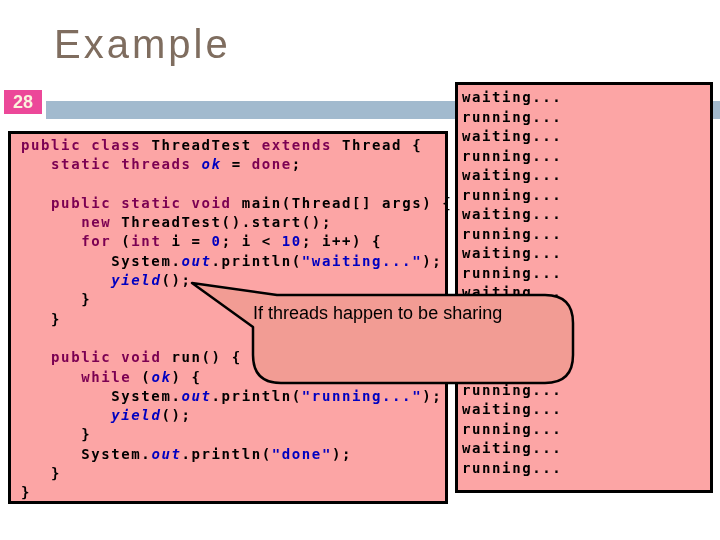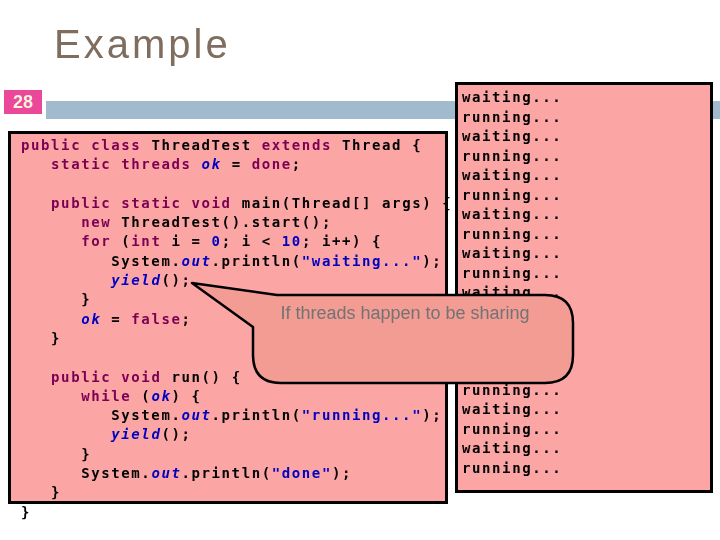--- a/index.html
+++ b/index.html
@@ -24,22 +24,22 @@
   .code-line{white-space:pre;line-height:19.3px;height:19.3px;}
   .out-line{white-space:pre;line-height:19.5px;height:19.5px;}
 
   .tok-pln{color:#000000;}
   .tok-kw{color:#7B0052;}
   .tok-fld{color:#0000C0;font-style:italic;}
   .tok-str{color:#0000C0;}
   .tok-num{color:#0000C0;}
 
   .callout-svg{position:absolute;left:185px;top:275px;width:395px;height:115px;z-index:5;}
-  .callout-text{position:absolute;left:253px;top:302px;width:304px;z-index:6;text-align:center;
-                color:#737373;font-size:18px;line-height:23px;}
+  .callout-text{position:absolute;left:253px;top:302px;width:304px;z-index:6;text-align:left;
+                color:#000000;font-size:18px;line-height:23px;}
 </style>
 </head>
 <body>
 
 <div class="slide">
 
   <div class="slide-title">Example</div>
 
   <div class="page-num-box">
     <span>28</span>
@@ -50,21 +50,20 @@
     <div>
         <div class="code-line"><span class="tok-kw">public</span><span class="tok-pln"> </span><span class="tok-kw">class</span><span class="tok-pln"> ThreadTest </span><span class="tok-kw">extends</span><span class="tok-pln"> Thread {</span></div>
         <div class="code-line"><span class="tok-pln">   </span><span class="tok-kw">static</span><span class="tok-pln"> </span><span class="tok-kw">threads</span><span class="tok-pln"> </span><span class="tok-fld">ok</span><span class="tok-pln"> = </span><span class="tok-kw">done</span><span class="tok-pln">;</span></div>
         <div class="code-line"><span class="tok-pln"></span></div>
         <div class="code-line"><span class="tok-pln">   </span><span class="tok-kw">public</span><span class="tok-pln"> </span><span class="tok-kw">static</span><span class="tok-pln"> </span><span class="tok-kw">void</span><span class="tok-pln"> main(Thread[] args) {</span></div>
         <div class="code-line"><span class="tok-pln">      </span><span class="tok-kw">new</span><span class="tok-pln"> ThreadTest().start();</span></div>
         <div class="code-line"><span class="tok-pln">      </span><span class="tok-kw">for</span><span class="tok-pln"> (</span><span class="tok-kw">int</span><span class="tok-pln"> i = </span><span class="tok-num">0</span><span class="tok-pln">; i &lt; </span><span class="tok-num">10</span><span class="tok-pln">; i++) {</span></div>
         <div class="code-line"><span class="tok-pln">         System.</span><span class="tok-fld">out</span><span class="tok-pln">.println(</span><span class="tok-str">"waiting..."</span><span class="tok-pln">);</span></div>
         <div class="code-line"><span class="tok-pln">         </span><span class="tok-fld">yield</span><span class="tok-pln">();</span></div>
         <div class="code-line"><span class="tok-pln">      }</span></div>
-        <div class="code-line"><span class="tok-pln">      </span><span class="tok-fld">ok</span><span class="tok-pln"> = </span><span class="tok-kw">false</span><span class="tok-pln">;</span></div>
         <div class="code-line"><span class="tok-pln">   }</span></div>
         <div class="code-line"><span class="tok-pln"></span></div>
         <div class="code-line"><span class="tok-pln">   </span><span class="tok-kw">public</span><span class="tok-pln"> </span><span class="tok-kw">void</span><span class="tok-pln"> run() {</span></div>
         <div class="code-line"><span class="tok-pln">      </span><span class="tok-kw">while</span><span class="tok-pln"> (</span><span class="tok-fld">ok</span><span class="tok-pln">) {</span></div>
         <div class="code-line"><span class="tok-pln">         System.</span><span class="tok-fld">out</span><span class="tok-pln">.println(</span><span class="tok-str">"running..."</span><span class="tok-pln">);</span></div>
         <div class="code-line"><span class="tok-pln">         </span><span class="tok-fld">yield</span><span class="tok-pln">();</span></div>
         <div class="code-line"><span class="tok-pln">      }</span></div>
         <div class="code-line"><span class="tok-pln">      System.</span><span class="tok-fld">out</span><span class="tok-pln">.println(</span><span class="tok-str">"done"</span><span class="tok-pln">);</span></div>
         <div class="code-line"><span class="tok-pln">   }</span></div>
         <div class="code-line"><span class="tok-pln">}</span></div>

